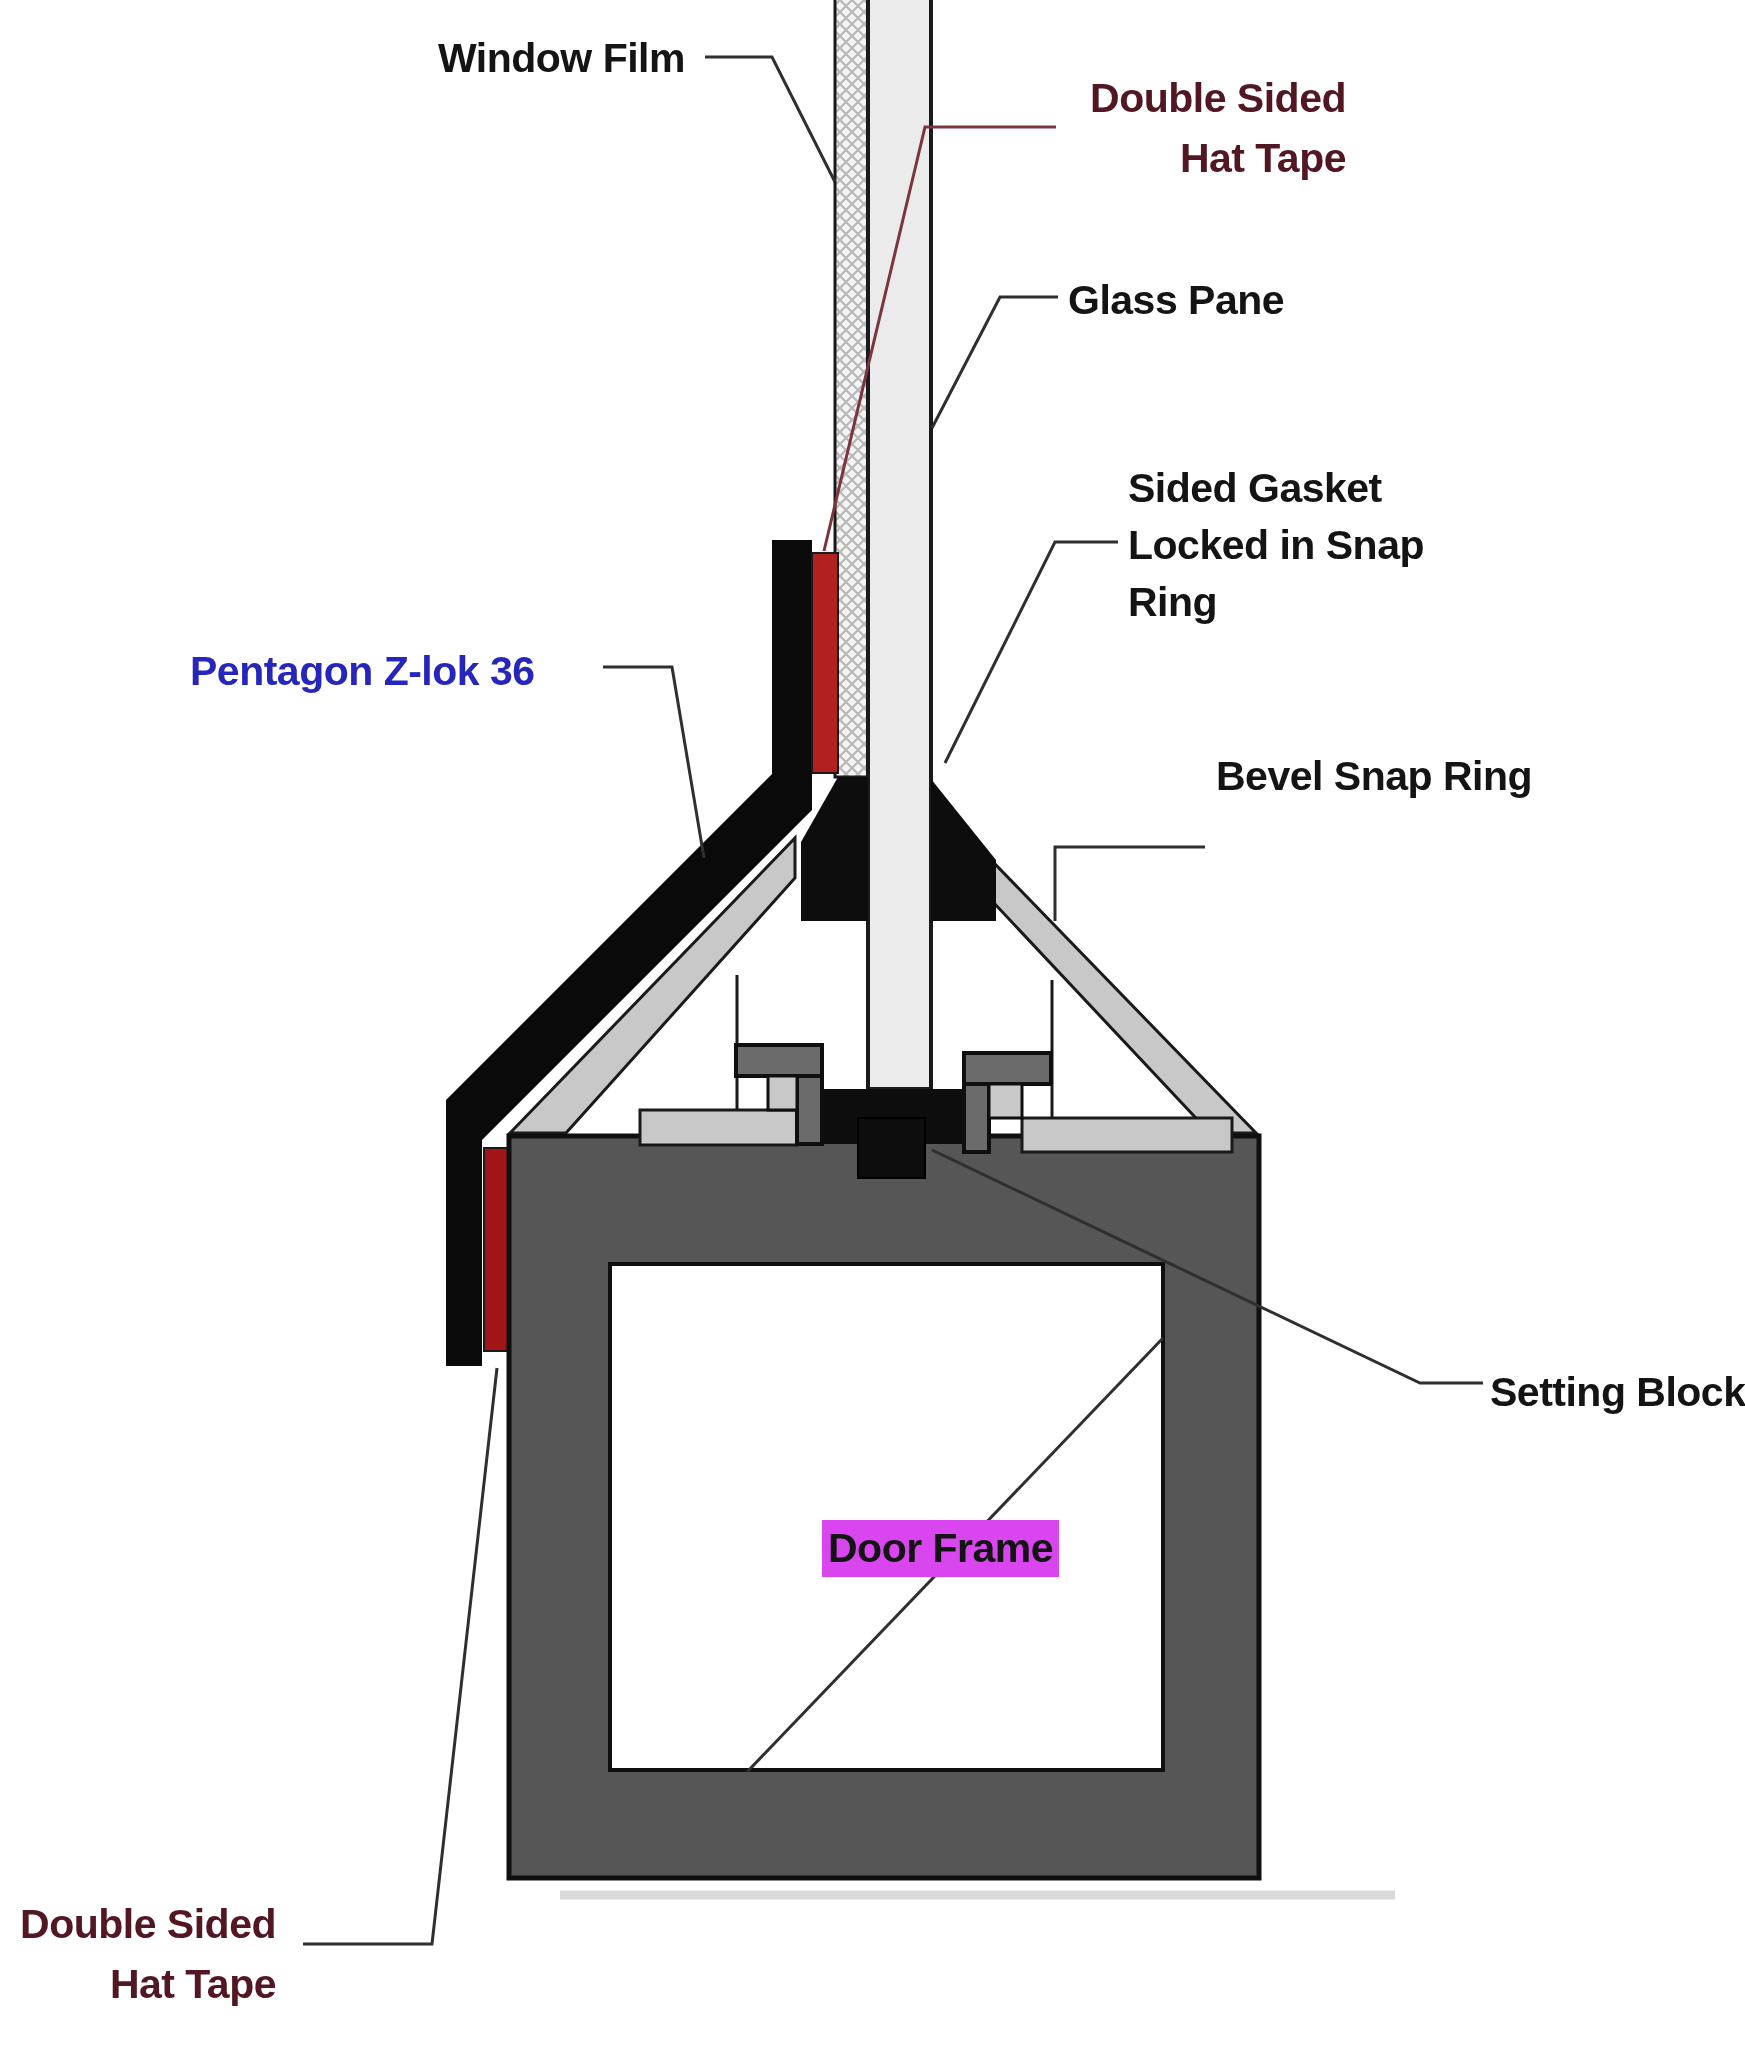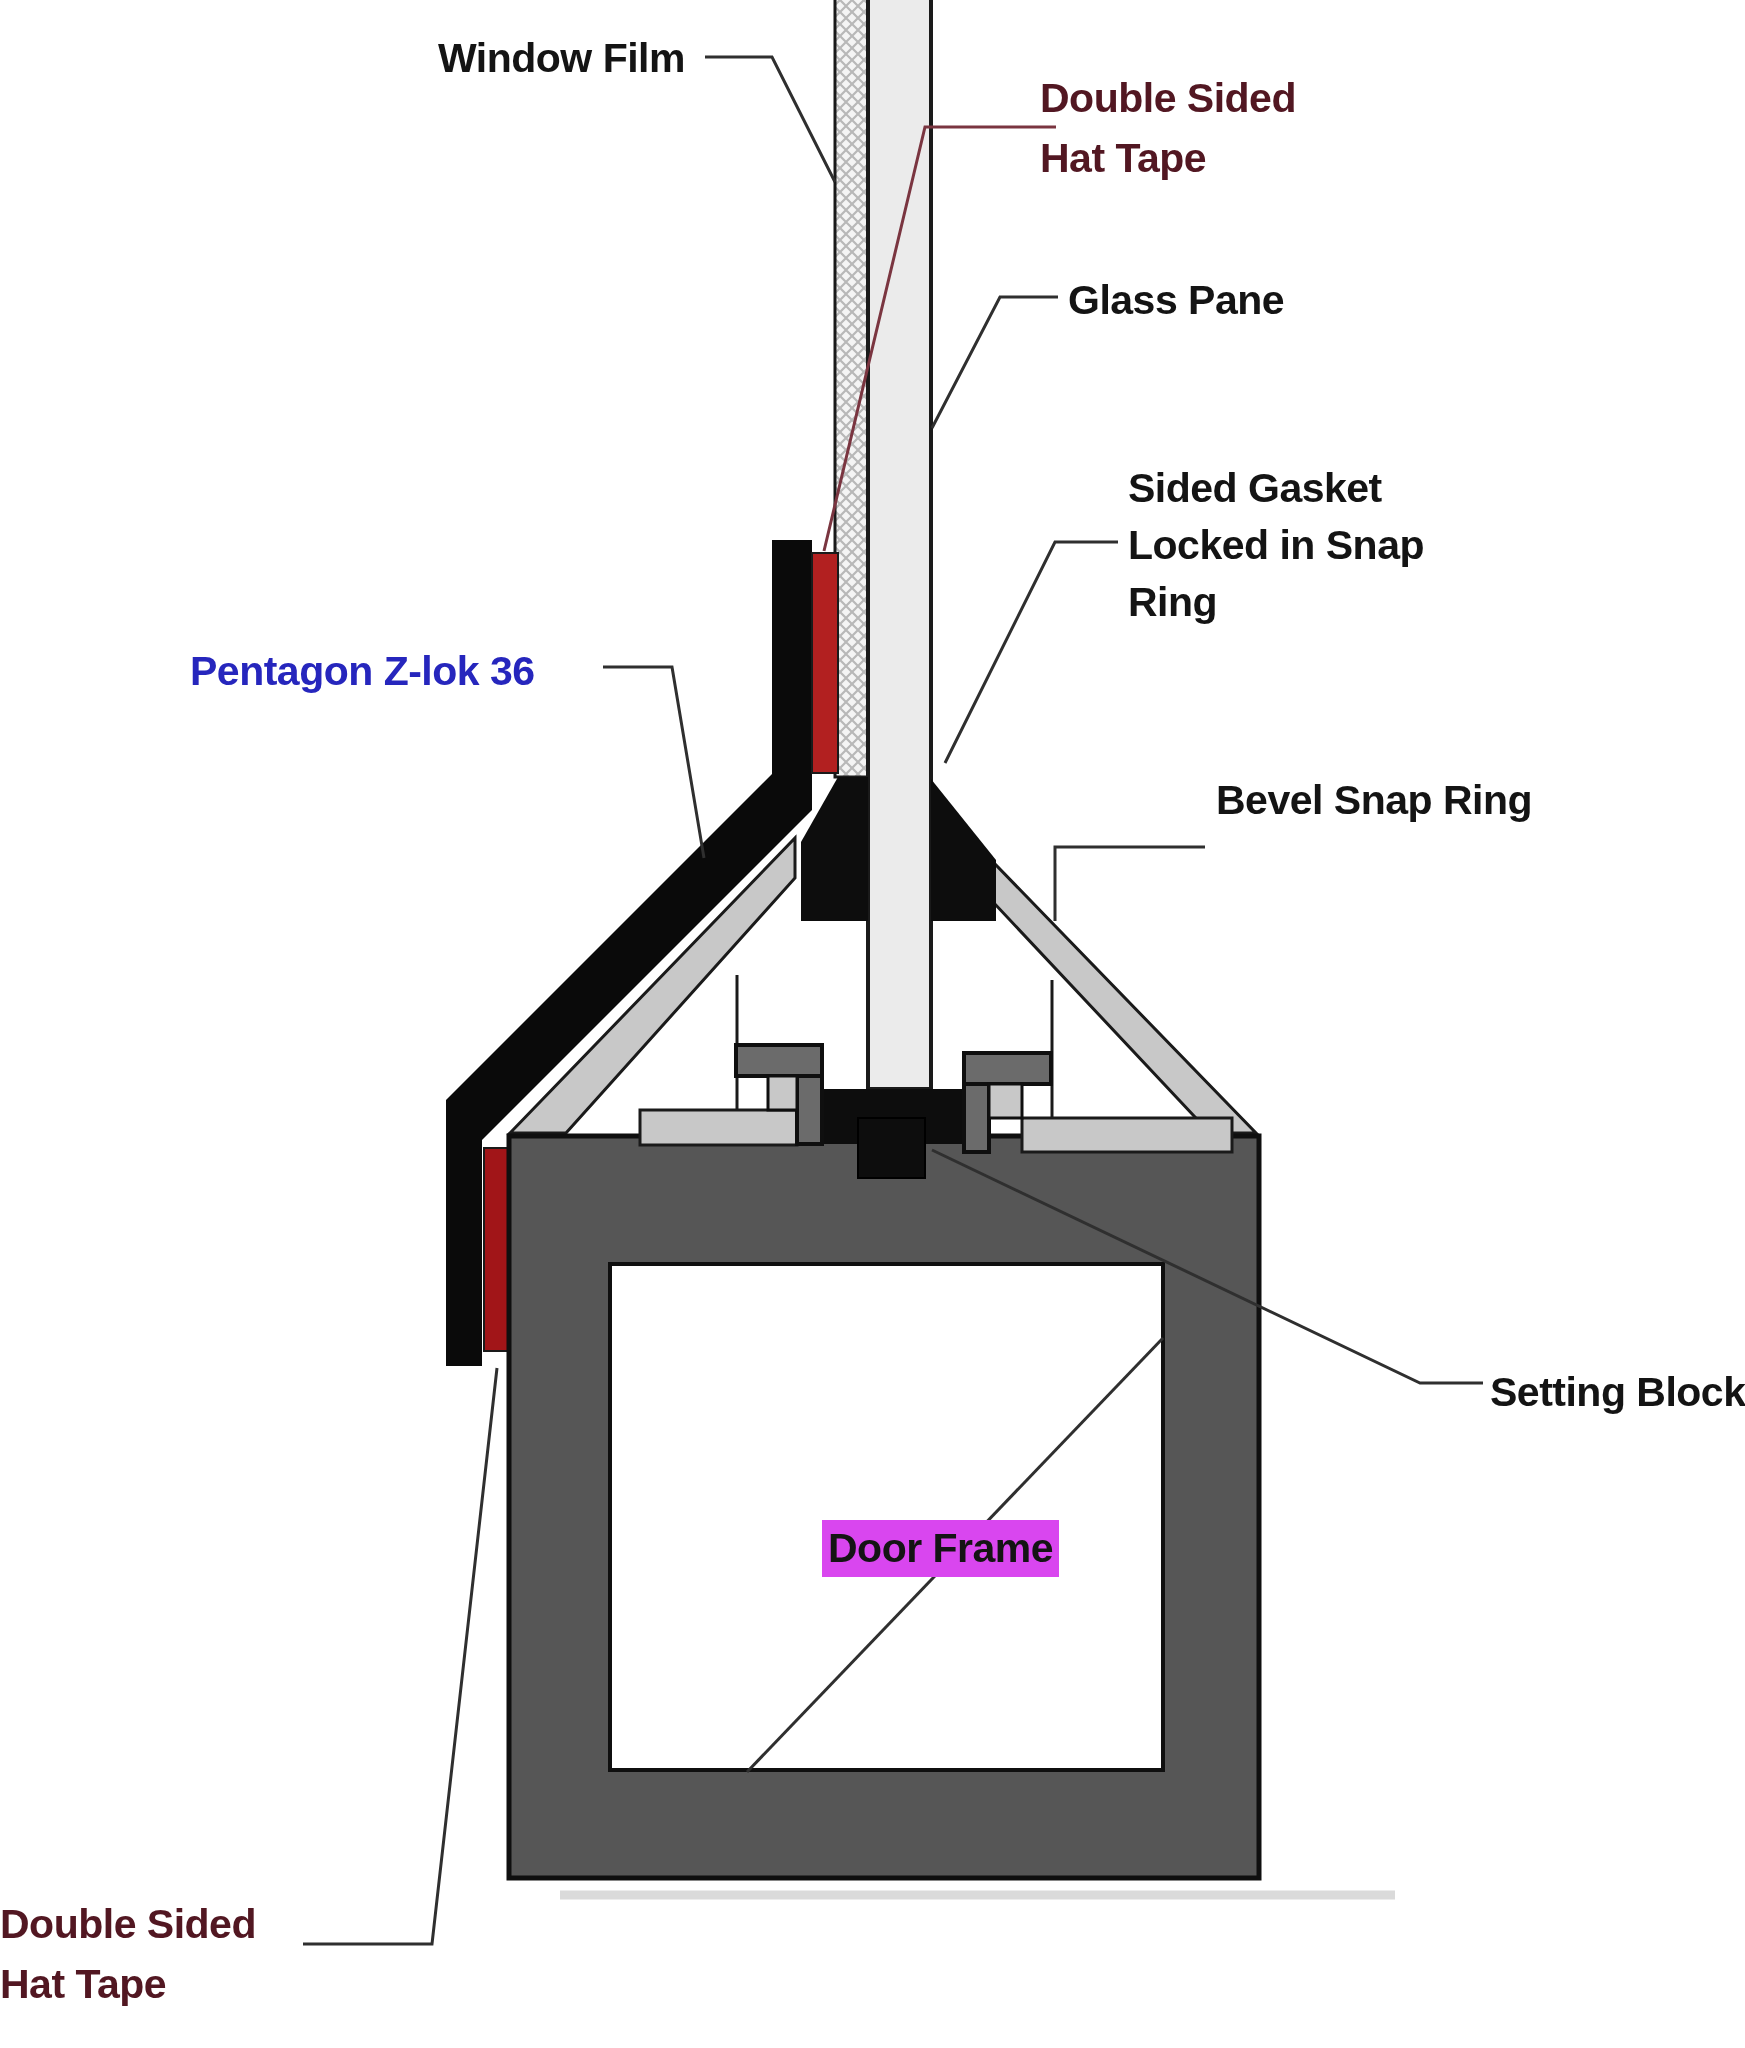--- a/index.html
+++ b/index.html
@@ -6,21 +6,21 @@
   body{
     width:1745px;height:2048px;position:relative;background:#ffffff;
     font-family:"Liberation Sans", sans-serif;overflow:hidden;
   }
   #stage{position:absolute;left:0;top:0;width:1745px;height:1756px;}
   svg{position:absolute;left:0;top:0;}
   .lbl{
     position:absolute;font-size:41px;font-weight:600;letter-spacing:-0.5px;
     line-height:57px;white-space:nowrap;color:#141414;
   }
-  .centered{text-align:left;white-space:normal;}
+  .centered{text-align:right;white-space:normal;}
   .lbl .ln{display:block;}
   #label-door-frame{background:#d946ef;padding:0 6px;}
 </style>
 </head>
 <body>
 
 <div id="stage">
 
 <svg width="1745" height="2048" viewBox="0 0 1745 2048">
   <defs>
@@ -89,21 +89,21 @@
 <div class="lbl" style="left:1068px;top:272px;">Glass Pane</div>
 
 <div class="lbl" style="left:1128px;top:460px;">
   <span class="ln">Sided Gasket</span>
   <span class="ln">Locked in Snap</span>
   <span class="ln">Ring</span>
 </div>
 
 <div class="lbl" style="left: 190px; top: 643px; color: rgb(38, 38, 189);">Pentagon Z-lok 36</div>
 
-<div class="lbl" style="left:1216px;top:772px;">Bevel Snap Ring</div>
+<div class="lbl" style="left:1216px;top:748px;">Bevel Snap Ring</div>
 
 <div class="lbl" id="label-setting-block" style="left:1490px;top:1364px;">Setting Block</div>
 
 <div class="lbl" id="label-door-frame" style="left:822px;top:1520px;">Door Frame</div>
 
 <div class="lbl centered" style="left: 0px; top: 1894px; width: 276px; line-height: 60px; color: rgb(82, 23, 34);">
   <span class="ln">Double Sided</span>
   <span class="ln">Hat Tape</span>
 </div>
 

